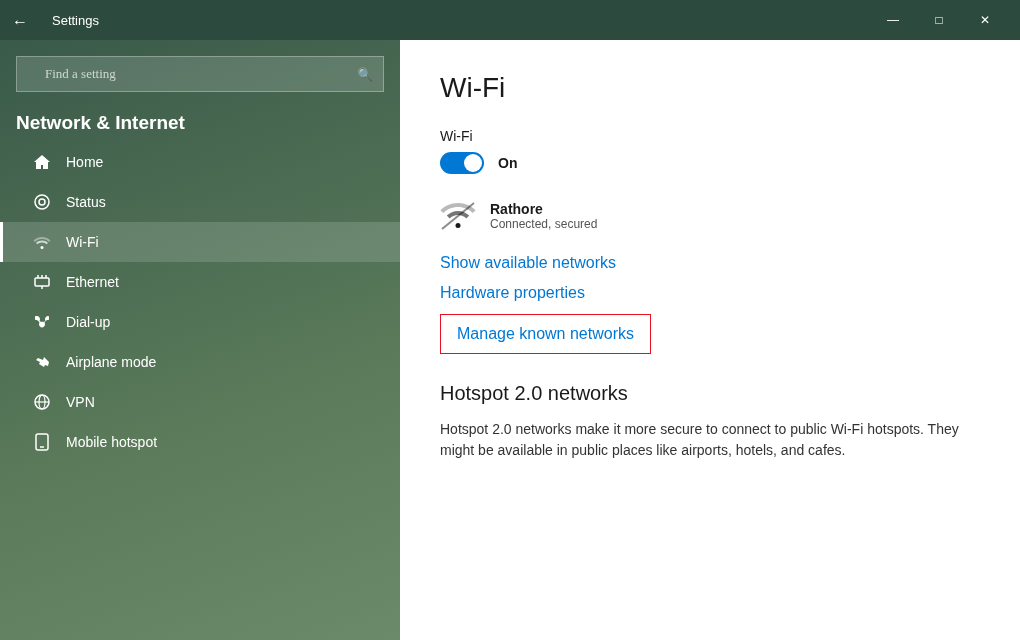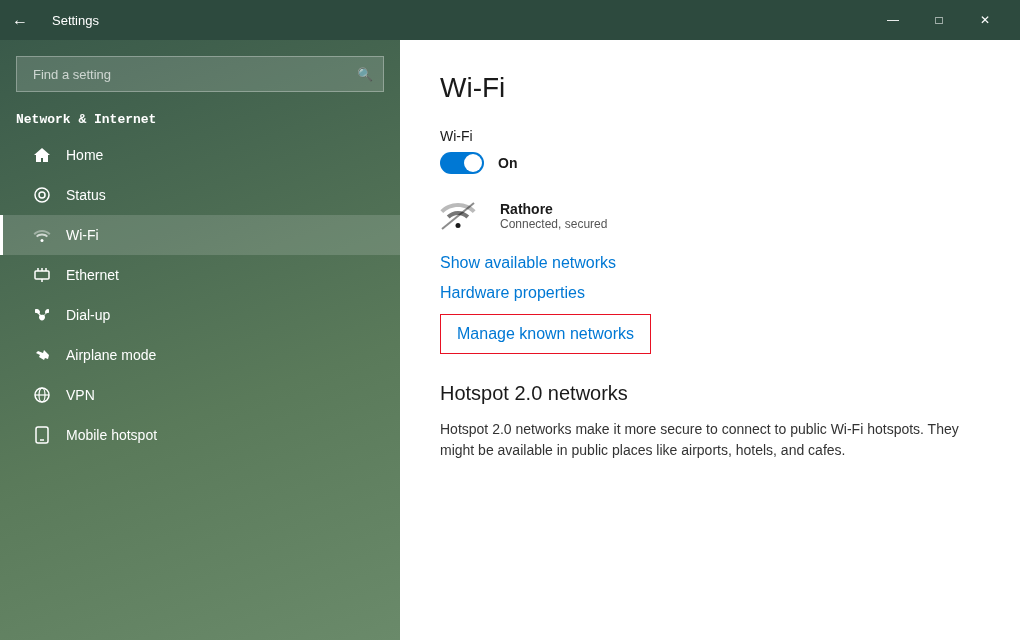--- a/index.html
+++ b/index.html
@@ -61,40 +61,40 @@
     .sidebar-search {
       margin: 16px 16px 8px 16px;
       position: relative;
     }
     .sidebar-search input {
       width: 100%;
       height: 36px;
       background: rgba(255,255,255,0.15);
       border: 1px solid rgba(255,255,255,0.3);
       color: white;
-      padding: 0 36px 0 16px;
+      padding: 0 36px 0 28px;
       font-size: 13px;
       outline: none;
+      font-family: Liberation Serif, serif;
     }
     .sidebar-search input::placeholder { color: rgba(255,255,255,0.7); }
     .sidebar-search-icon {
       position: absolute;
       right: 10px;
       top: 50%;
       transform: translateY(-50%);
       color: rgba(255,255,255,0.7);
       font-size: 13px;
     }
 
     .sidebar-category {
       color: white;
-      font-size: 13px;
+      font-size: 19px;
       font-weight: 600;
       padding: 12px 16px 8px 16px;
-      font-family: Liberation Mono, monospace;
     }
 
     .sidebar-item {
       display: flex;
       align-items: center;
       padding: 10px 32px;
       color: white;
       font-size: 14px;
       cursor: pointer;
       gap: 14px;
@@ -174,21 +174,21 @@
       transition: 0.2s;
     }
     .toggle-label {
       font-size: 14px;
       color: #1a1a1a;
     }
 
     .network-row {
       display: flex;
       align-items: center;
-      gap: 24px;
+      gap: 14px;
       margin-bottom: 20px;
     }
     .network-icon {
       width: 36px;
       height: 36px;
       display: flex;
       align-items: center;
       justify-content: center;
     }
     .network-info .network-name {

